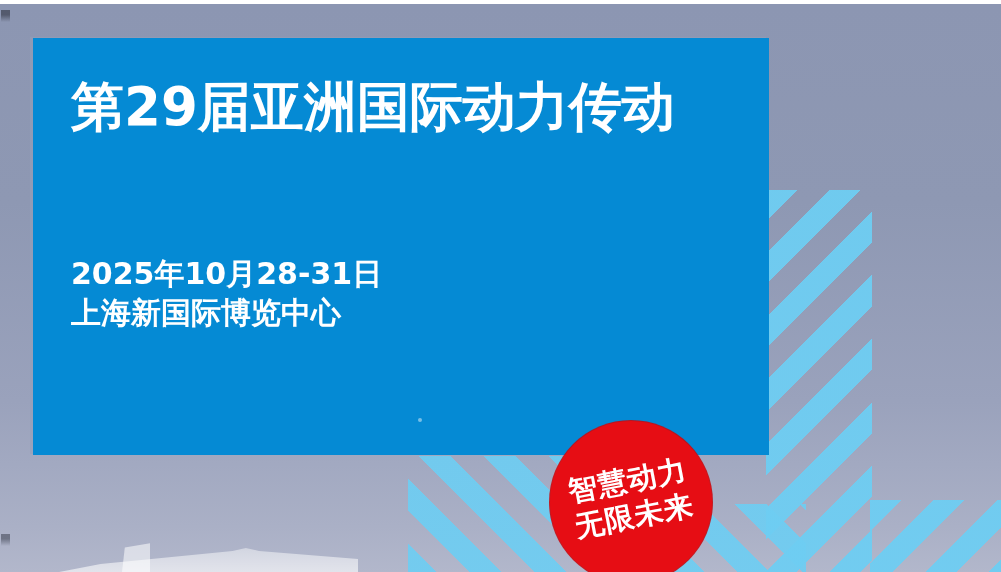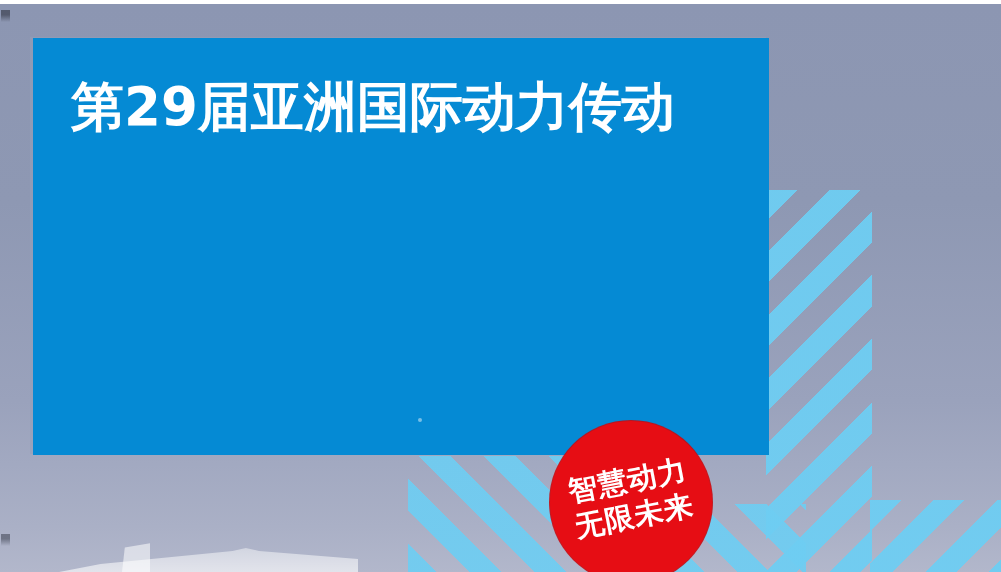--- a/index.html
+++ b/index.html
@@ -237,20 +237,24 @@
     <div class="stripes stripes-far-right"></div>
     <div class="stripes stripes-bottom"></div>
     <div class="stripes stripes-bottom-wide"></div>
 
     <div class="blue-panel">
 
       <div class="title-block">
         <span class="title-line">第29届亚洲国际动力传动</span>
       </div>
 
+      <div class="info-block">
+        <span class="info-line">2025年10月28-31日</span>
+        <span class="info-line">上海新国际博览中心</span>
+      </div>
 
       <div class="speck"></div>
     </div>
 
     <div class="red-stamp">
       <div class="stamp-inner">
         <span class="stamp-line">智慧动力</span>
         <span class="stamp-line">无限未来</span>
       </div>
     </div>

